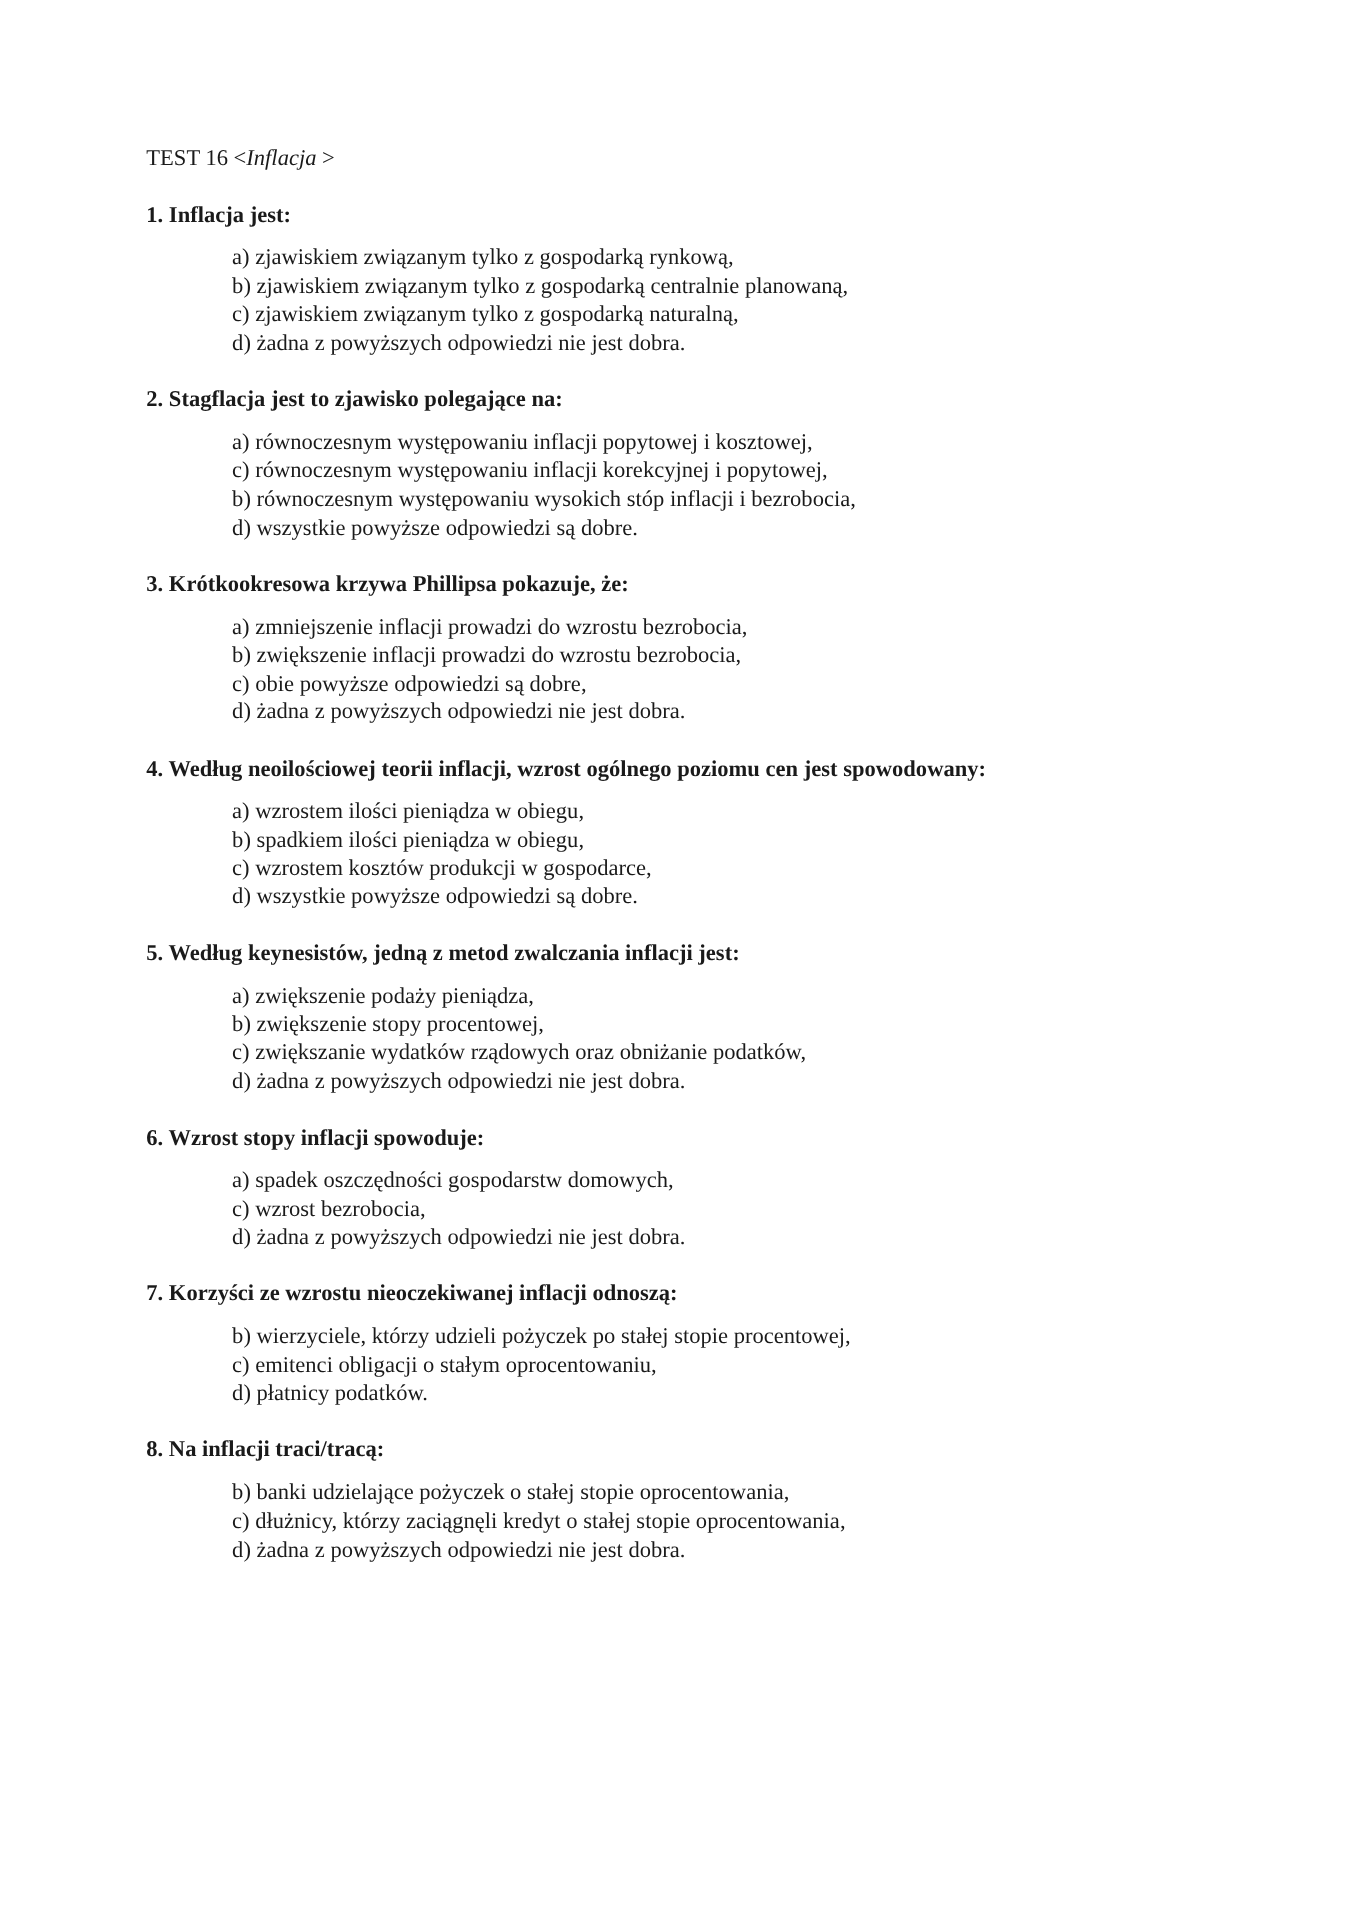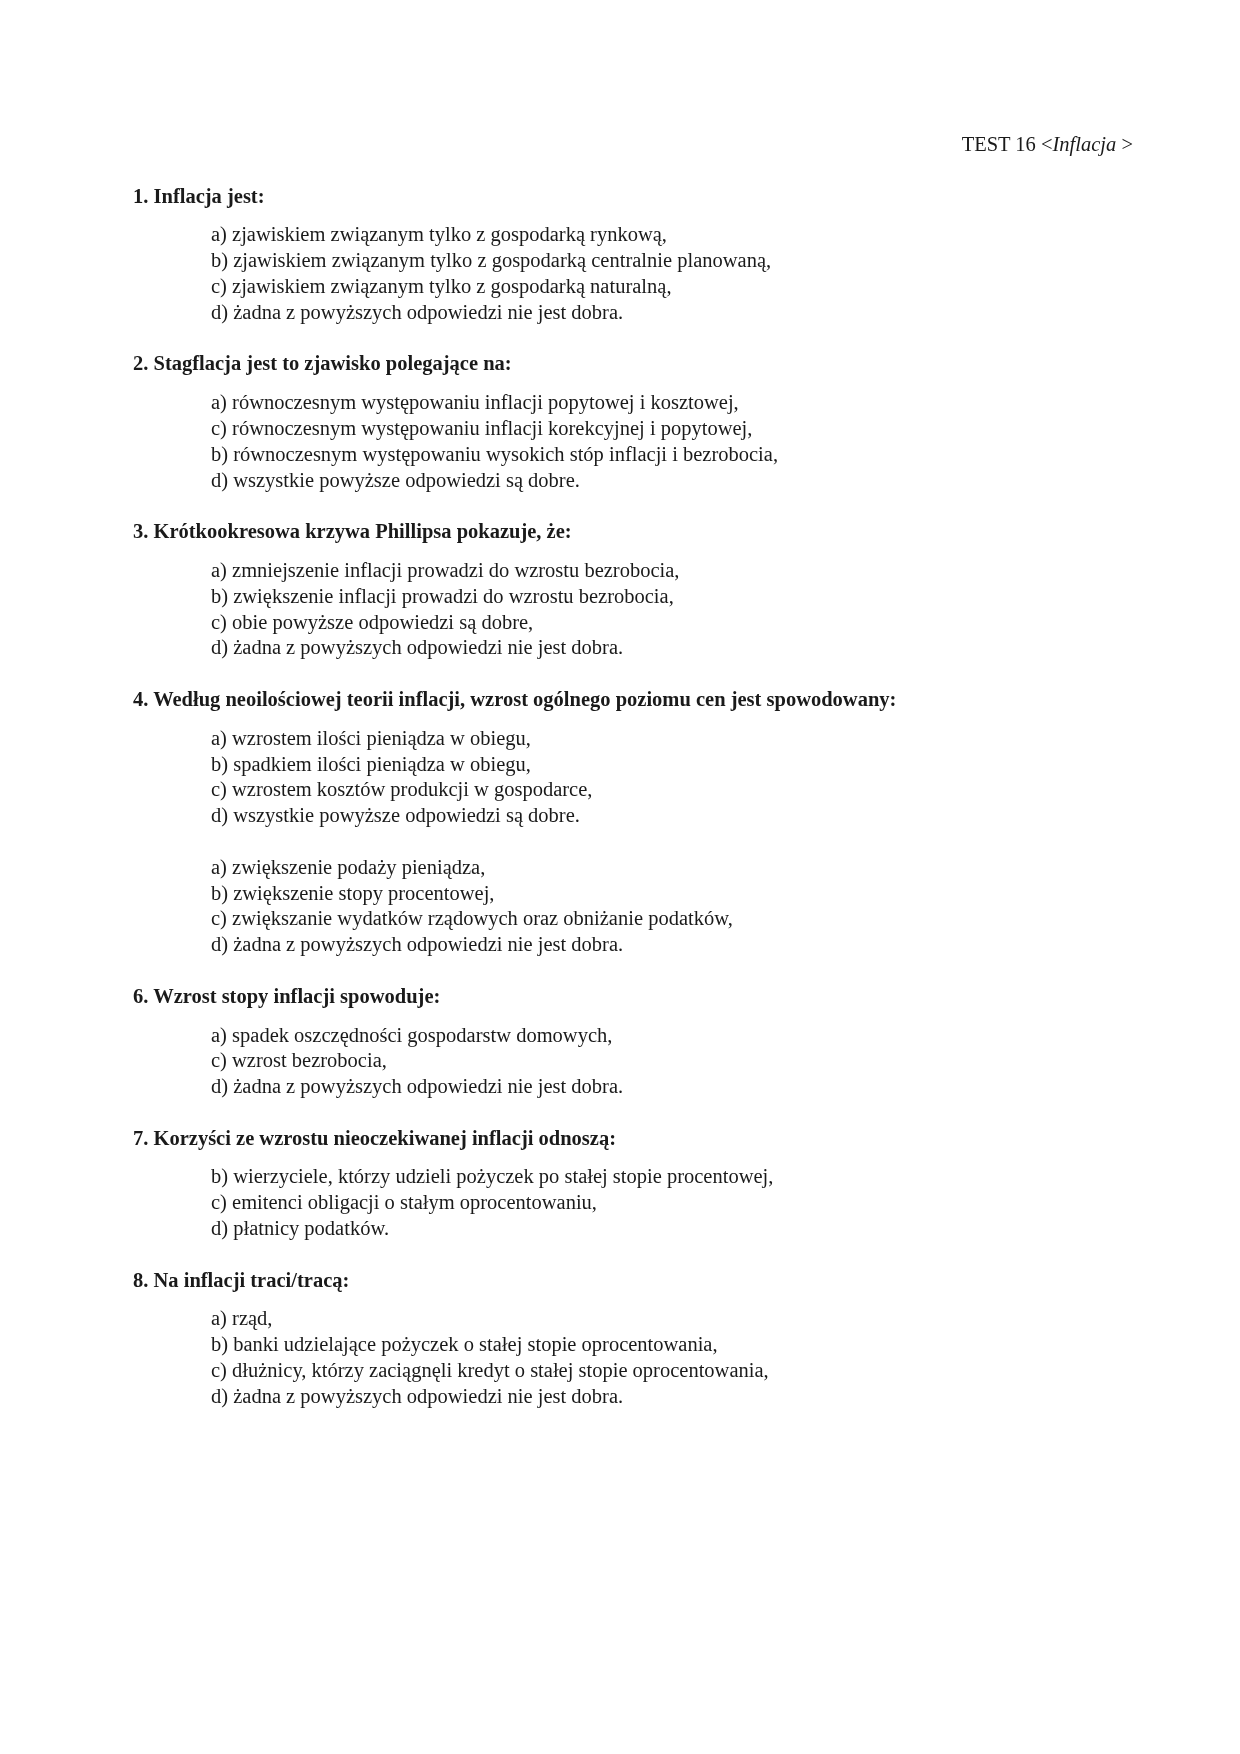--- a/index.html
+++ b/index.html
@@ -1,19 +1,19 @@
 <!DOCTYPE html>
 <html><head>
 <meta charset="utf-8">
 <style>
   html, body { margin:0; padding:0; background:#fff; }
   body { width:1240px; height:1754px; position:relative; overflow:hidden;
          font-family:"Liberation Serif", "DejaVu Serif", serif; color:#1a1a1a; }
   .page { position:absolute; left:133px; top:132px; width:1000px; font-size:20.5px; line-height:25.8px; }
-  .title { margin:0 0 25.8px 0;text-align:right; }
+  .title { margin:0 0 25.8px 0; }
   .title em { font-style:italic; }
   .q { margin:0 0 25.8px 0; }
   .q-text { white-space:nowrap;font-weight:bold; }
   .opts { margin:13px; padding:0; list-style:none; }
   .opt { padding-left:65px; white-space:nowrap; }
 </style>
 </head>
 <body>
 
 <div class="page">
@@ -53,20 +53,21 @@
     <div class="q-text">4. Według neoilościowej teorii inflacji, wzrost ogólnego poziomu cen jest spowodowany:</div>
     <div class="opts">
       <div class="opt">a) wzrostem ilości pieniądza w obiegu,</div>
       <div class="opt">b) spadkiem ilości pieniądza w obiegu,</div>
       <div class="opt">c) wzrostem kosztów produkcji w gospodarce,</div>
       <div class="opt">d) wszystkie powyższe odpowiedzi są dobre.</div>
     </div>
   </div>
 
   <div class="q">
+    <div class="q-text">5. Według keynesistów, jedną z metod zwalczania inflacji jest:</div>
     <div class="opts">
       <div class="opt">a) zwiększenie podaży pieniądza,</div>
       <div class="opt">b) zwiększenie stopy procentowej,</div>
       <div class="opt">c) zwiększanie wydatków rządowych oraz obniżanie podatków,</div>
       <div class="opt">d) żadna z powyższych odpowiedzi nie jest dobra.</div>
     </div>
   </div>
 
   <div class="q">
     <div class="q-text">6. Wzrost stopy inflacji spowoduje:</div>
@@ -82,19 +83,18 @@
     <div class="opts">
       <div class="opt">b) wierzyciele, którzy udzieli pożyczek po stałej stopie procentowej,</div>
       <div class="opt">c) emitenci obligacji o stałym oprocentowaniu,</div>
       <div class="opt">d) płatnicy podatków.</div>
     </div>
   </div>
 
   <div class="q">
     <div class="q-text">8. Na inflacji traci/tracą:</div>
     <div class="opts">
-      <div class="opt">a) rząd,</div>
       <div class="opt">b) banki udzielające pożyczek o stałej stopie oprocentowania,</div>
       <div class="opt">c) dłużnicy, którzy zaciągnęli kredyt o stałej stopie oprocentowania,</div>
       <div class="opt">d) żadna z powyższych odpowiedzi nie jest dobra.</div>
     </div>
   </div>
 </div>
 
 </body></html>

